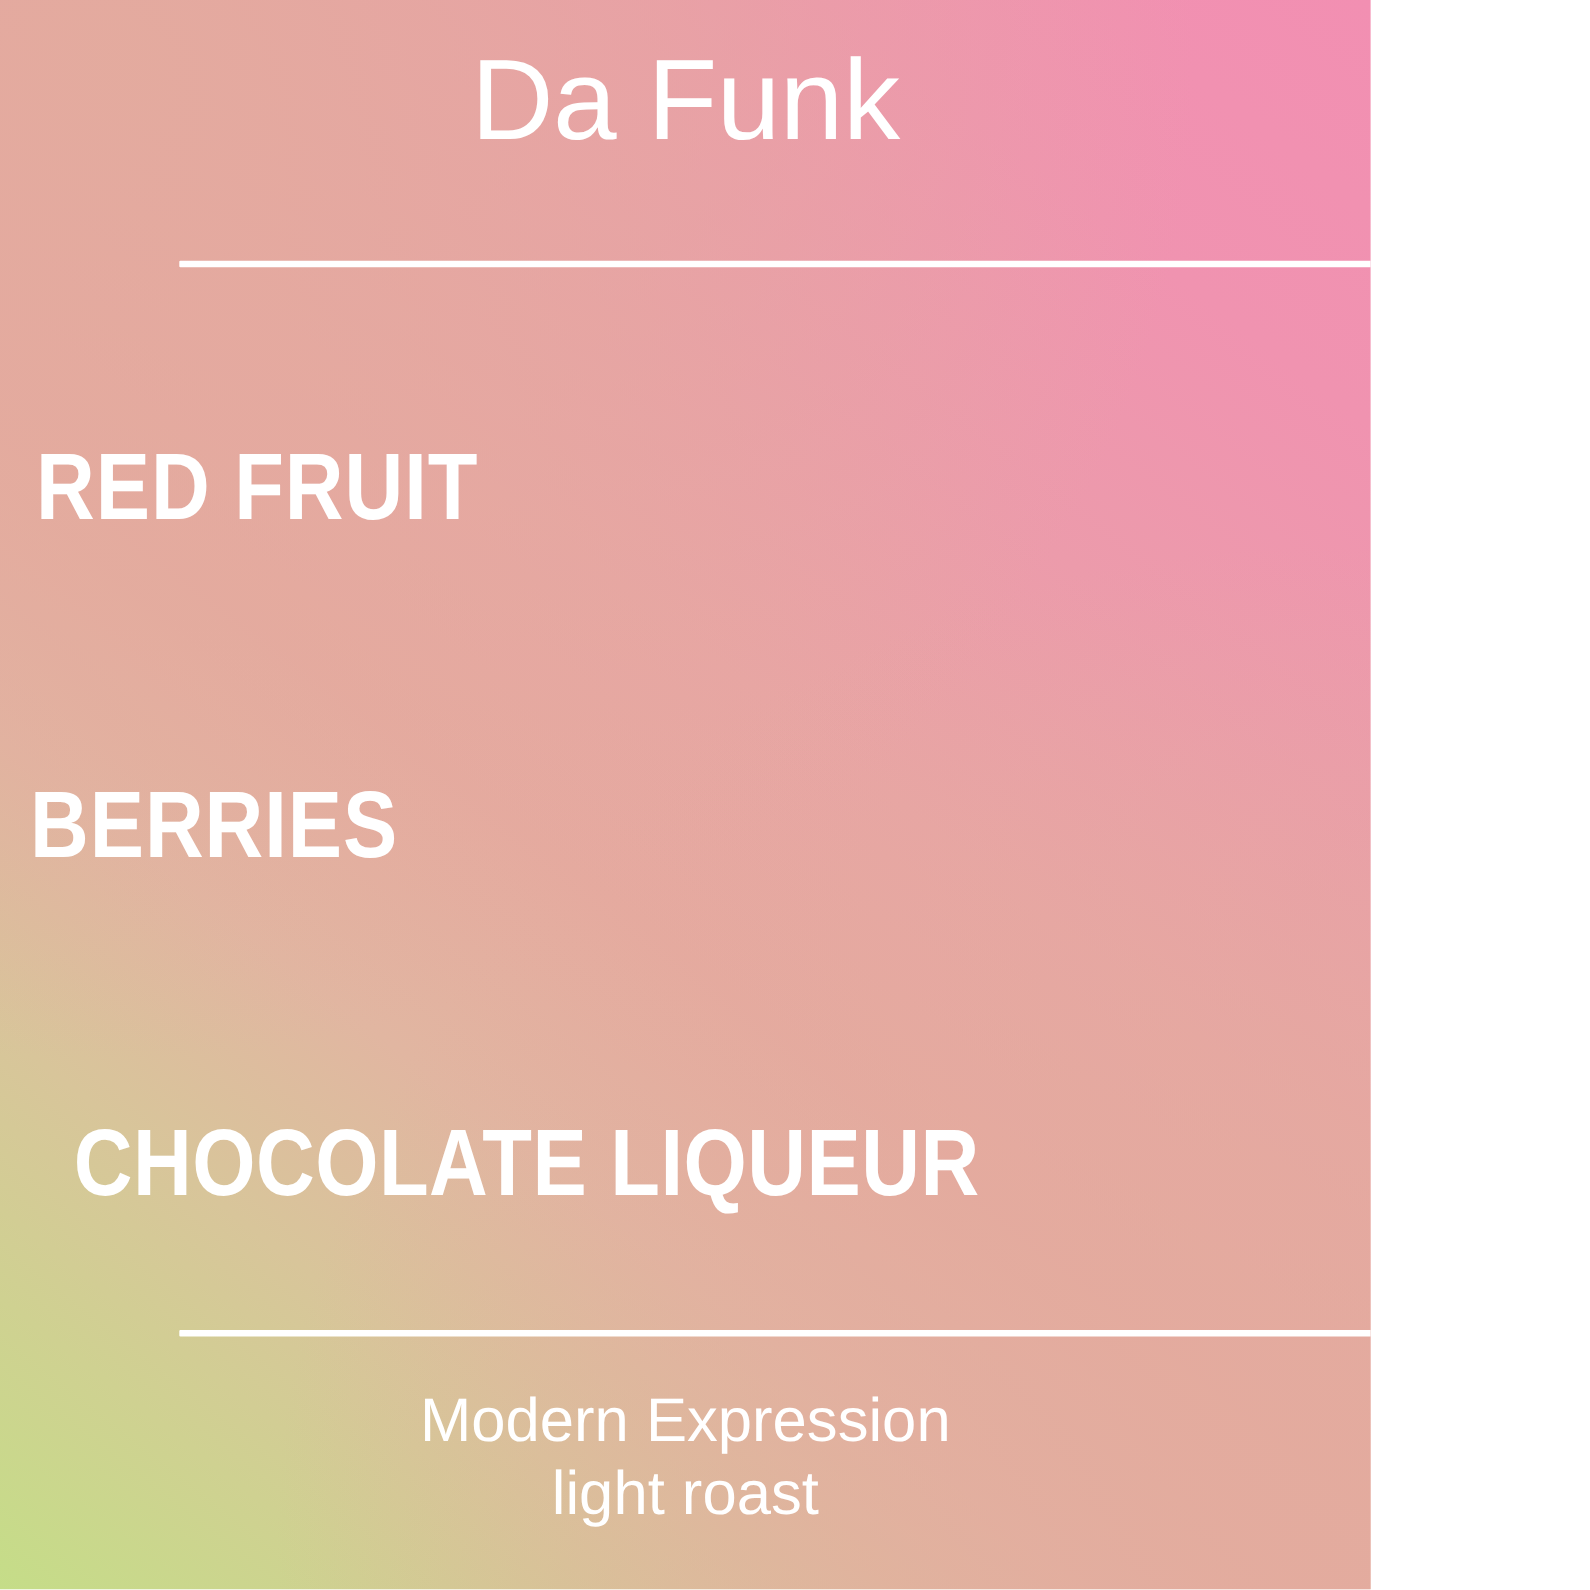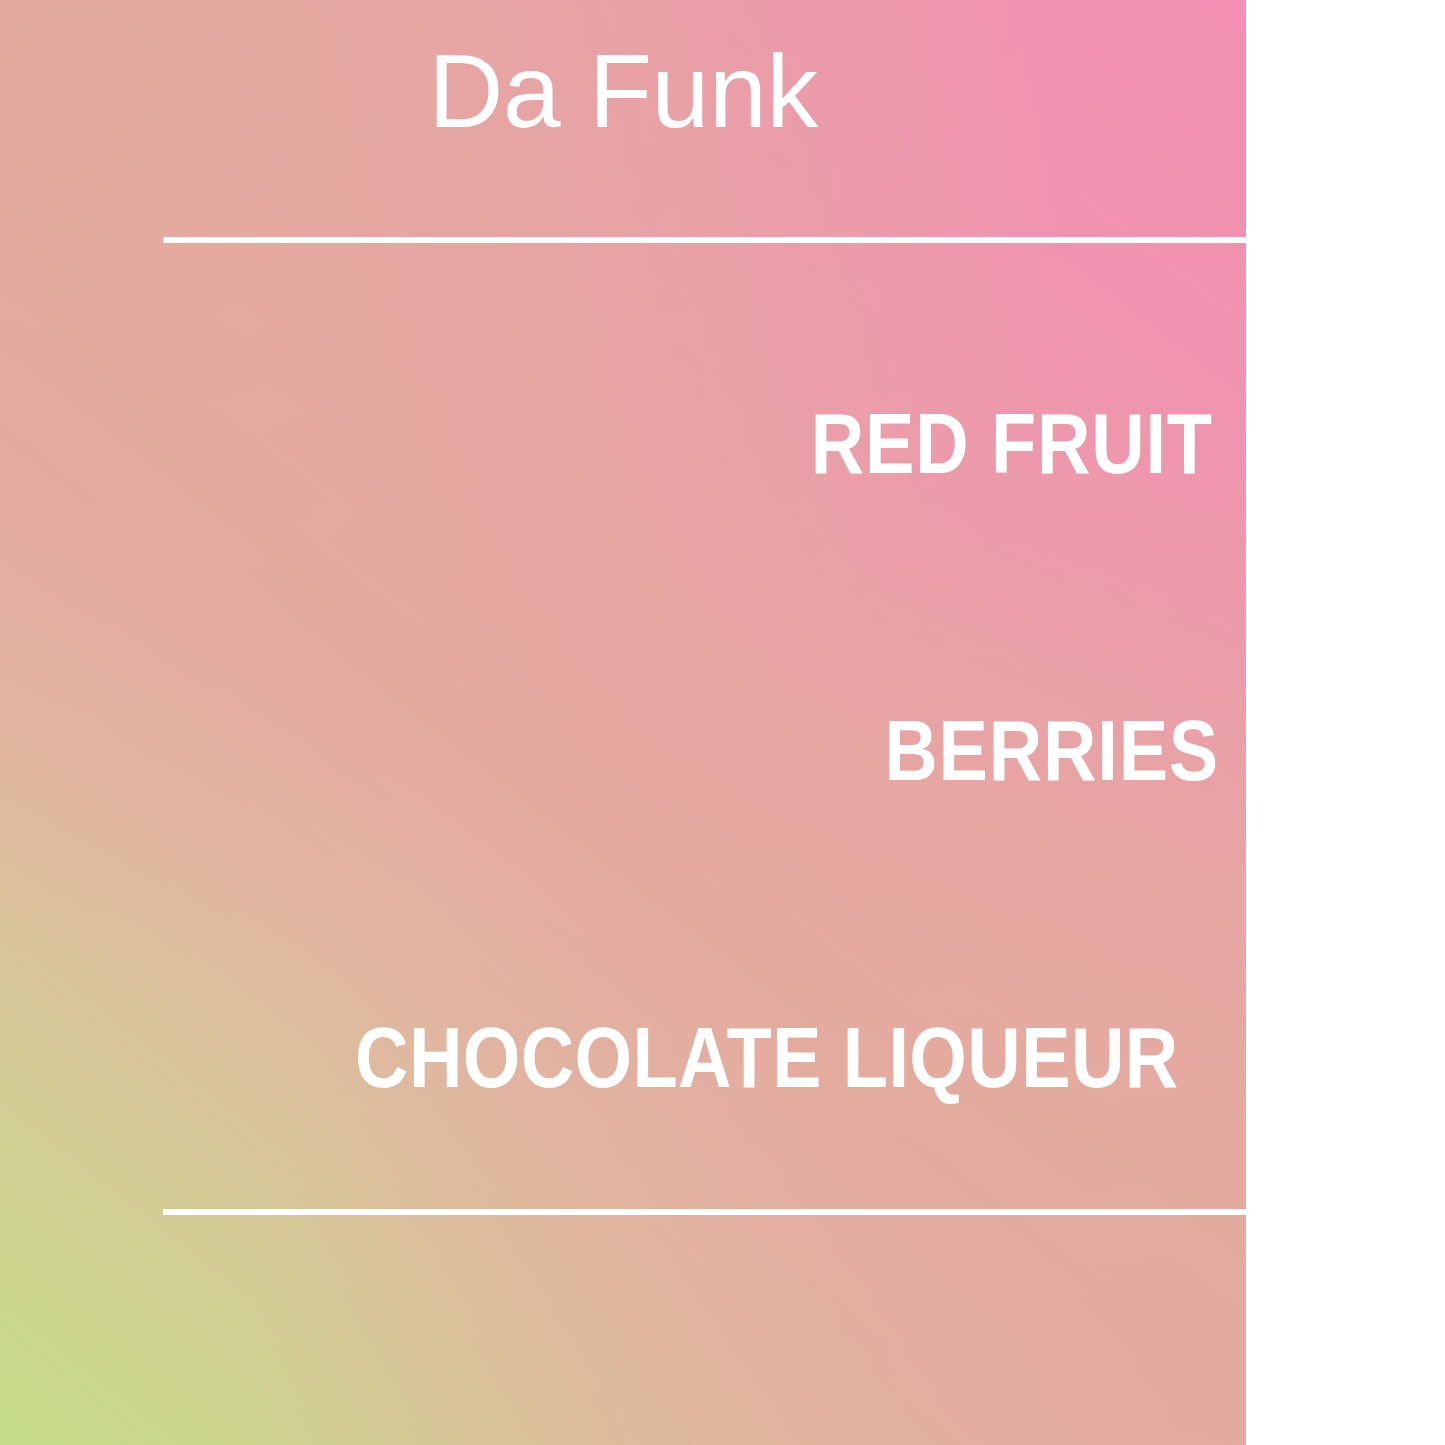--- a/index.html
+++ b/index.html
@@ -75,21 +75,21 @@
 
   .notes {
     position: absolute;
     left: 0;
     right: 0;
     top: 400px;
     height: 700px;
     display: flex;
     flex-direction: column;
     justify-content: space-between;
-    align-items: flex-end;
+    align-items: flex-start;
   }
 
   .note {
     color: #ffffff;
     font-weight: 700;
     font-stretch: condensed;
     text-align: center;
     white-space: nowrap;
     line-height: 1;
     transform: scaleX(0.86);
@@ -125,15 +125,19 @@
     <div class="rule rule-top"></div>
 
     <div class="notes">
       <div class="note note-0">RED FRUIT</div>
       <div class="note note-1">BERRIES</div>
       <div class="note note-2">CHOCOLATE LIQUEUR</div>
     </div>
 
     <div class="rule rule-bottom"></div>
 
+    <div class="footer">
+      <span class="footer-line">Modern Expression</span>
+      <span class="footer-line">light roast</span>
+    </div>
 
   </div>
 </div>
 
 </body></html>

